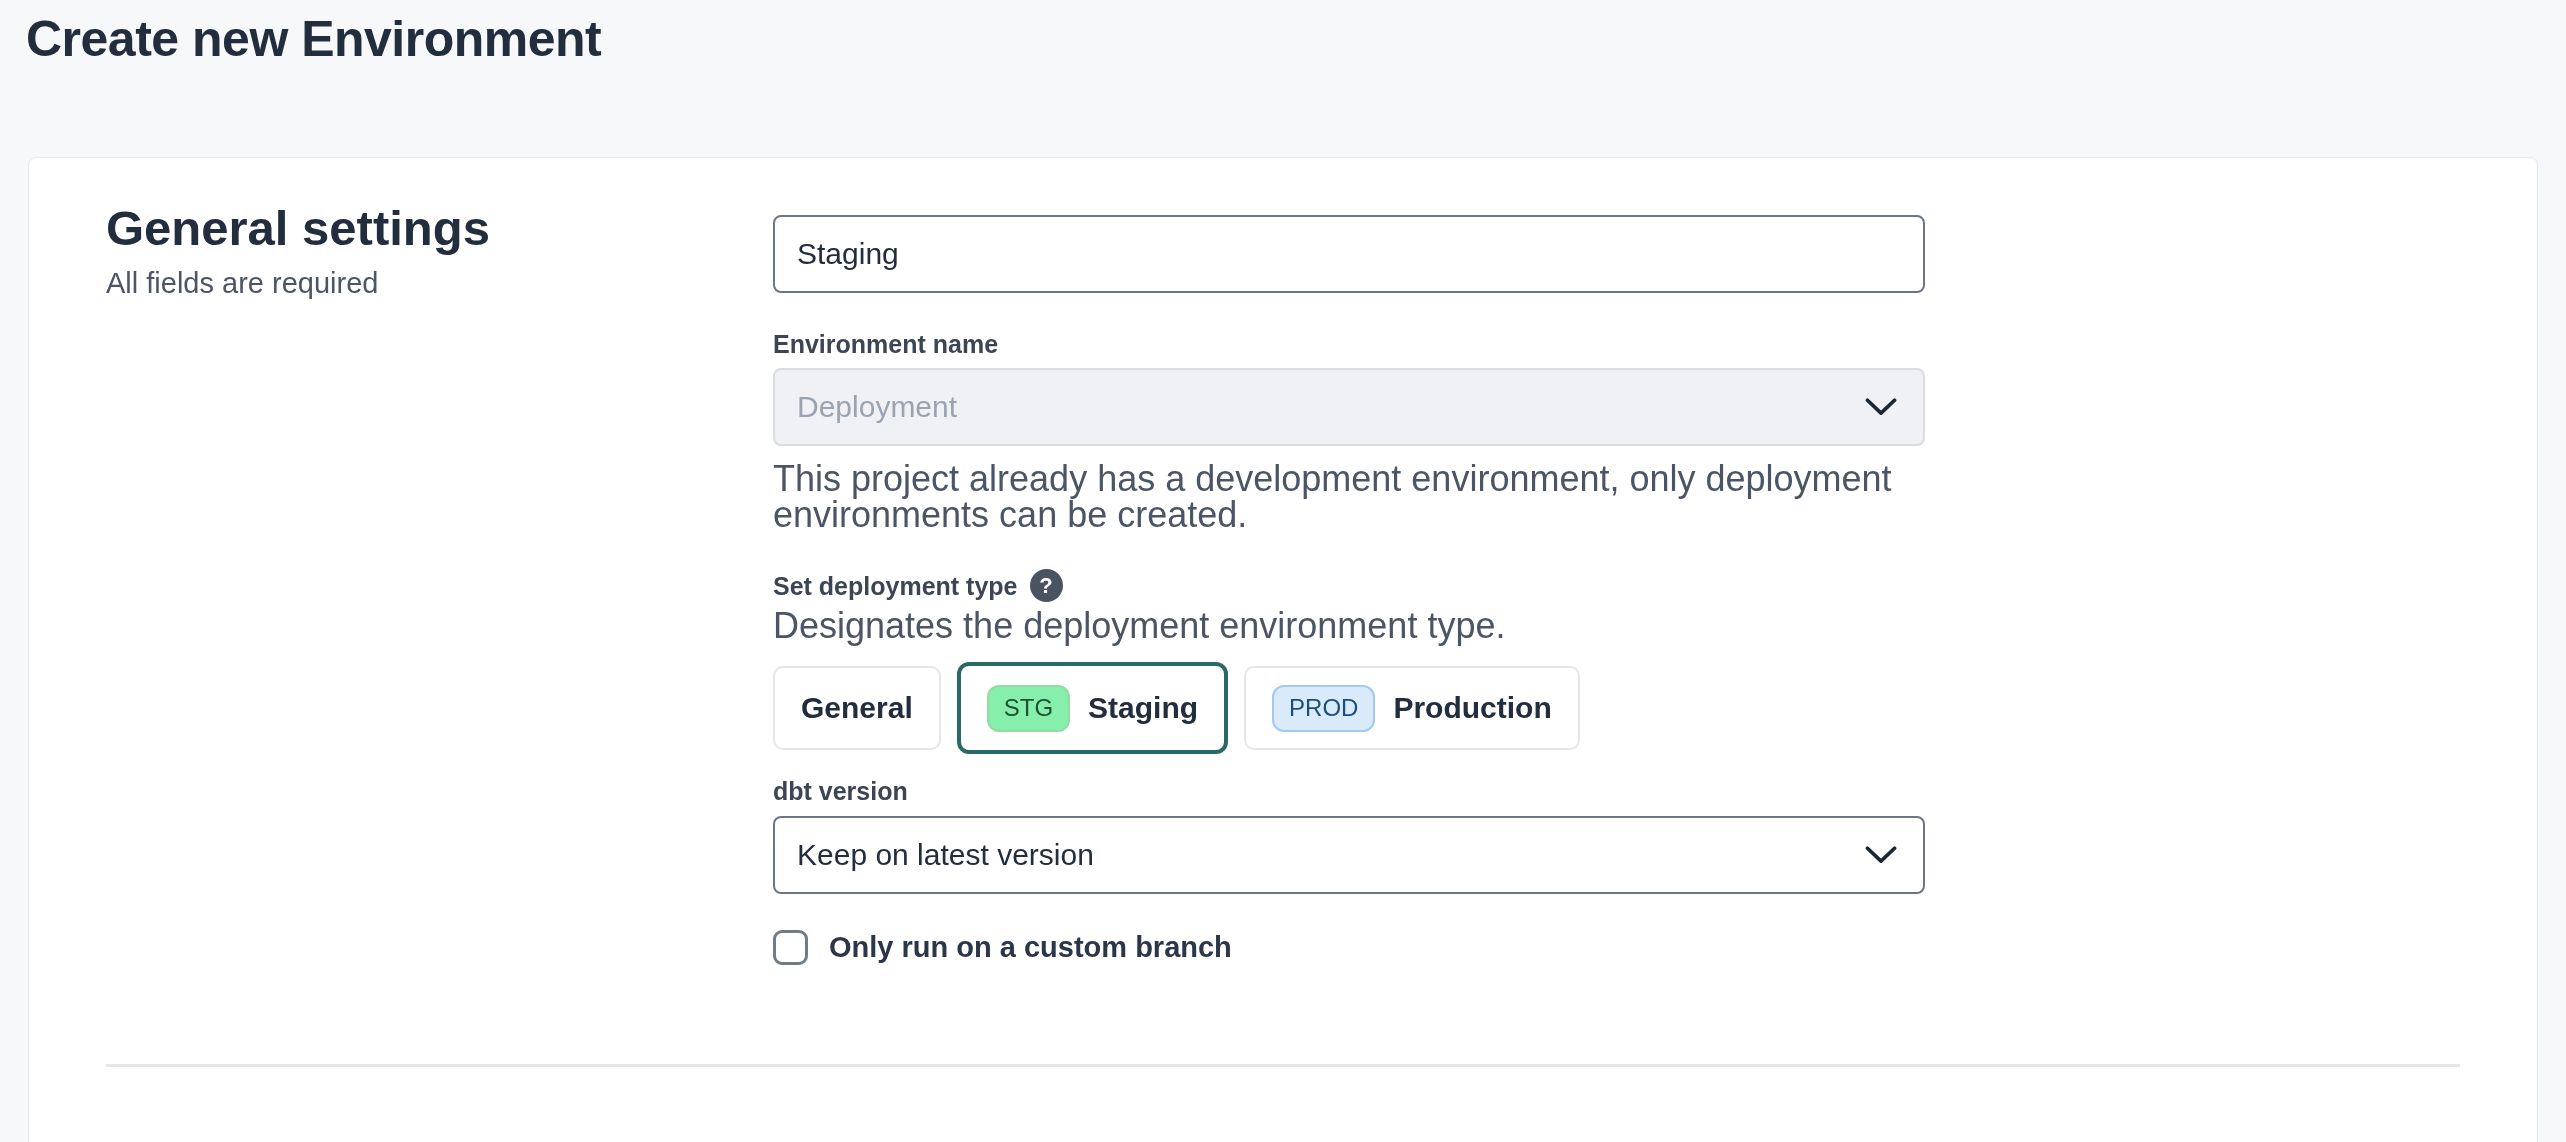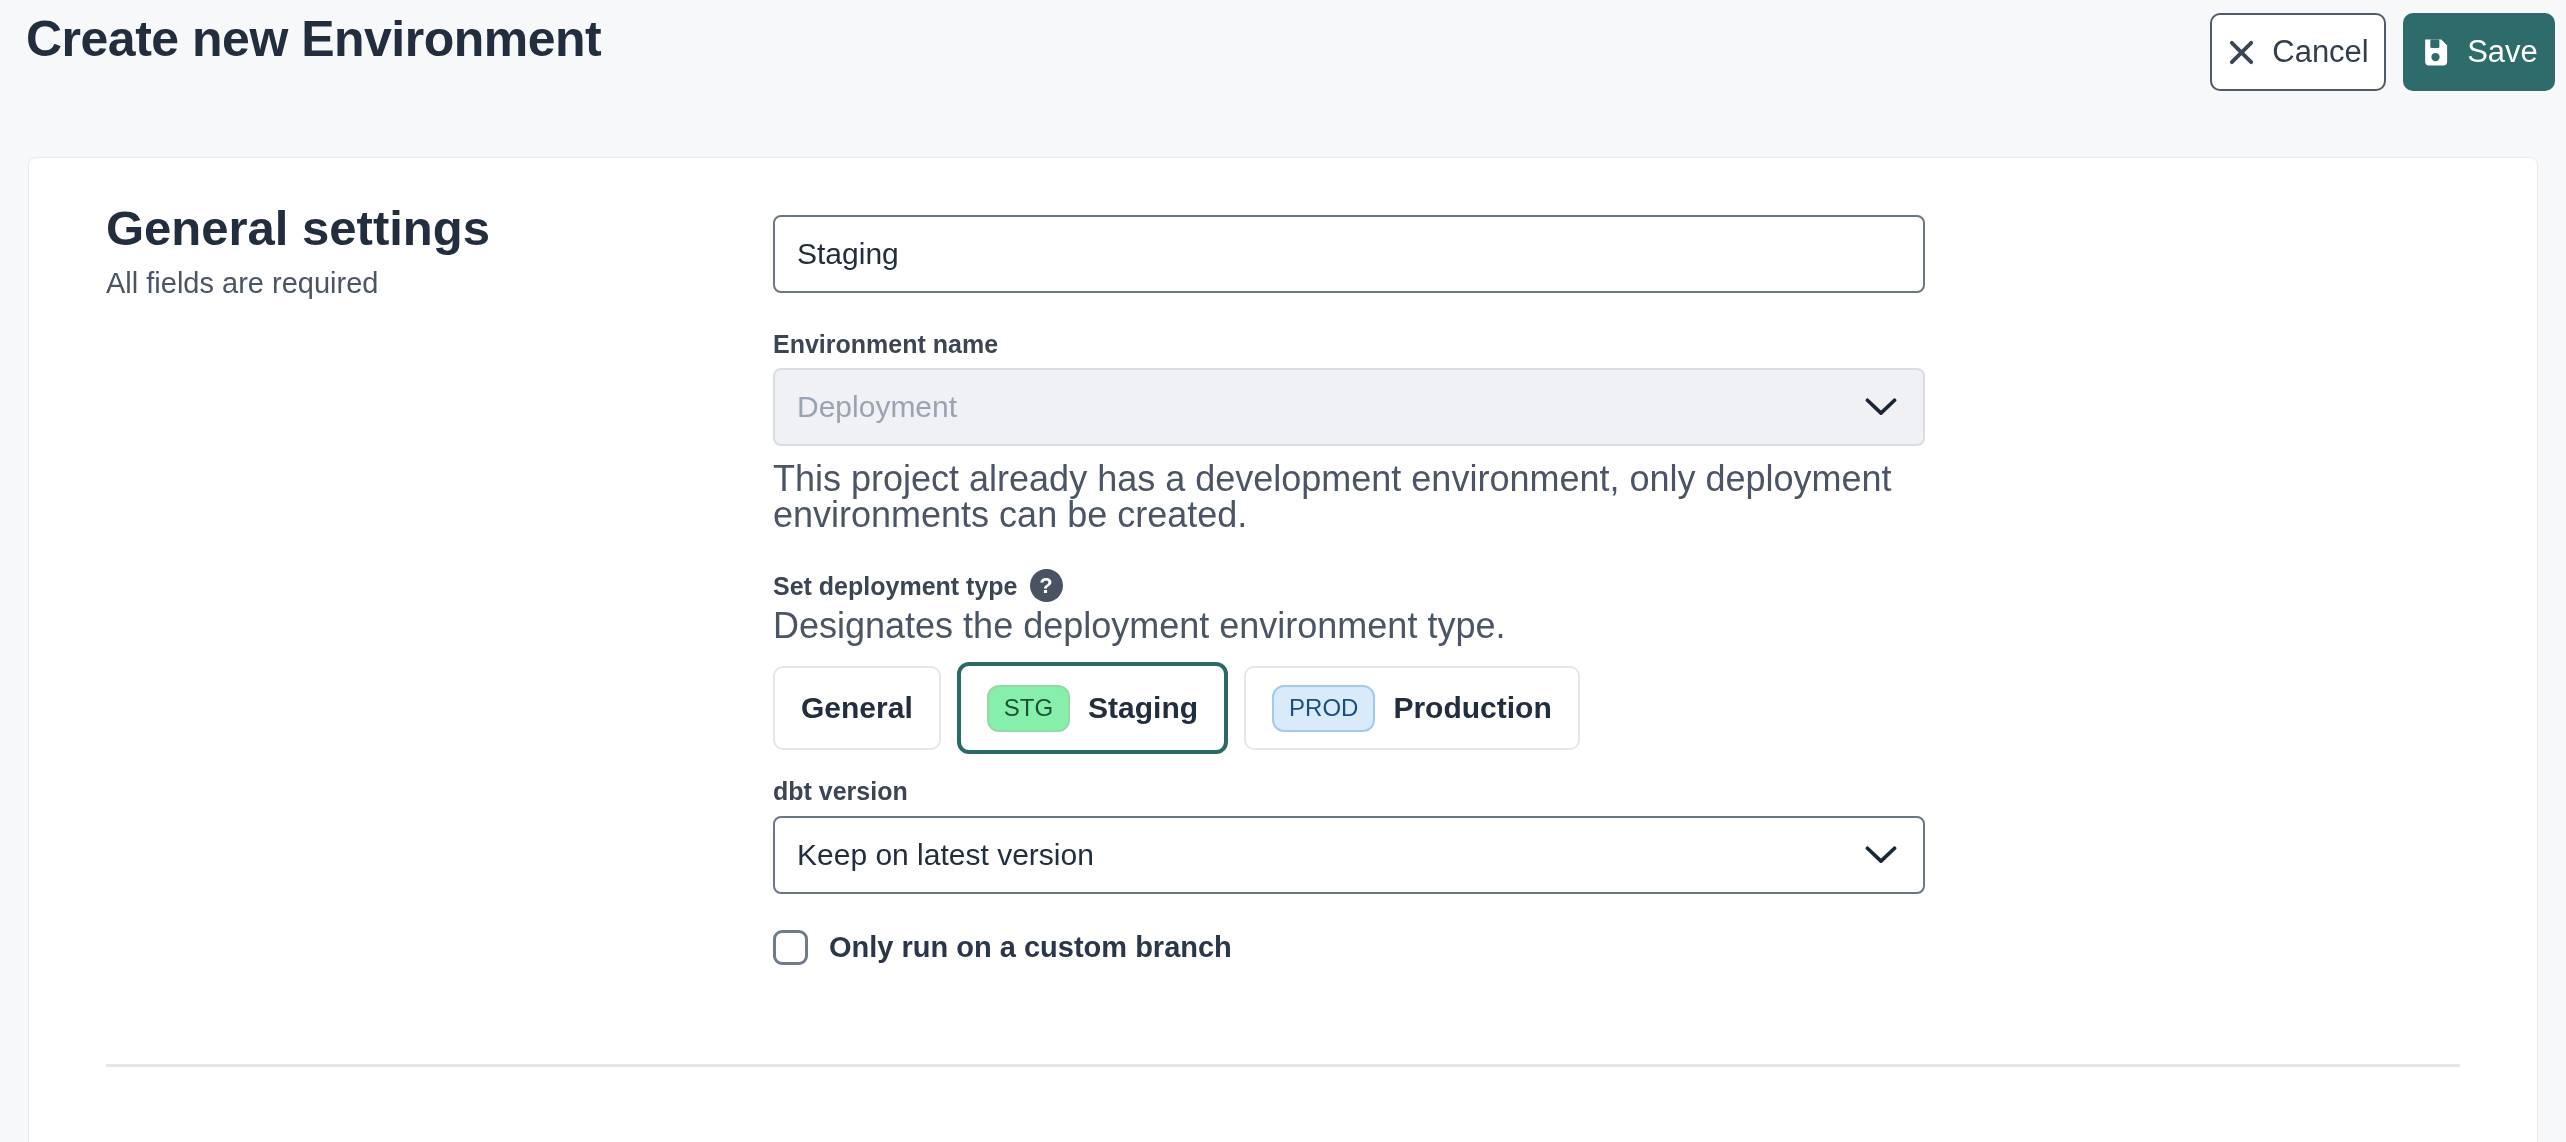--- a/index.html
+++ b/index.html
@@ -5,21 +5,21 @@
   * { box-sizing: border-box; margin: 0; padding: 0; }
   html, body {
     width: 2566px; height: 1142px;
     background: #f7f8fa;
     font-family: "Liberation Sans", sans-serif;
     overflow: hidden;
     position: relative;
   }
   
   .top-header {
-    position: absolute; left: 26px; right: 11px; top: 0;
+    position: absolute; left: 26px; right: 17px; top: 0;
     height: 110px;
     display: flex; align-items: flex-start; justify-content: space-between;
   }
   .page-title {
     margin-top: 10px;
     font-size: 50px; font-weight: 700; color: #222d3d;
     letter-spacing: -0.5px;
   }
   .header-actions { display: flex; gap: 17px; margin-top: 13px; }
   .btn {
@@ -134,40 +134,20 @@
     margin-top: 99px;
     height: 3px; width: 100%;
     background: #e4e6ea; border: none;
   }
 </style>
 </head>
 <body>
 
 <div class="top-header">
   <h1 class="page-title">Create new Environment</h1>
-  <div class="header-actions">
-    <button class="btn btn-cancel">
-      <span class="icon-wrap">
-        <svg width="29" height="29" viewBox="0 0 24 24">
-            <path d="M4 4 L20 20 M20 4 L4 20" stroke="#3a4655" stroke-width="3.2" stroke-linecap="round" fill="none"></path>
-          </svg>
-      </span>
-      <span>Cancel</span>
-    </button>
-    <button class="btn btn-save">
-      <span class="icon-wrap">
-        <svg width="31" height="31" viewBox="0 0 24 24">
-          <path d="M4 2 h12.5 L21 6.5 V19 a3 3 0 0 1 -3 3 H7 a3 3 0 0 1 -3 -3 Z" fill="#ffffff"></path>
-          <rect x="8" y="2" width="7" height="6.5" rx="1" fill="#2e6b6b"></rect>
-          <circle cx="12" cy="15.5" r="3.2" fill="#2e6b6b"></circle>
-        </svg>
-      </span>
-      <span>Save</span>
-    </button>
-  </div>
 </div>
 
 <section class="card">
   <div class="card-grid">
     <div class="left-col">
       <h2 class="section-heading">General settings</h2>
       <p class="section-subheading">All fields are required</p>
     </div>
 
     <div class="form-col">

